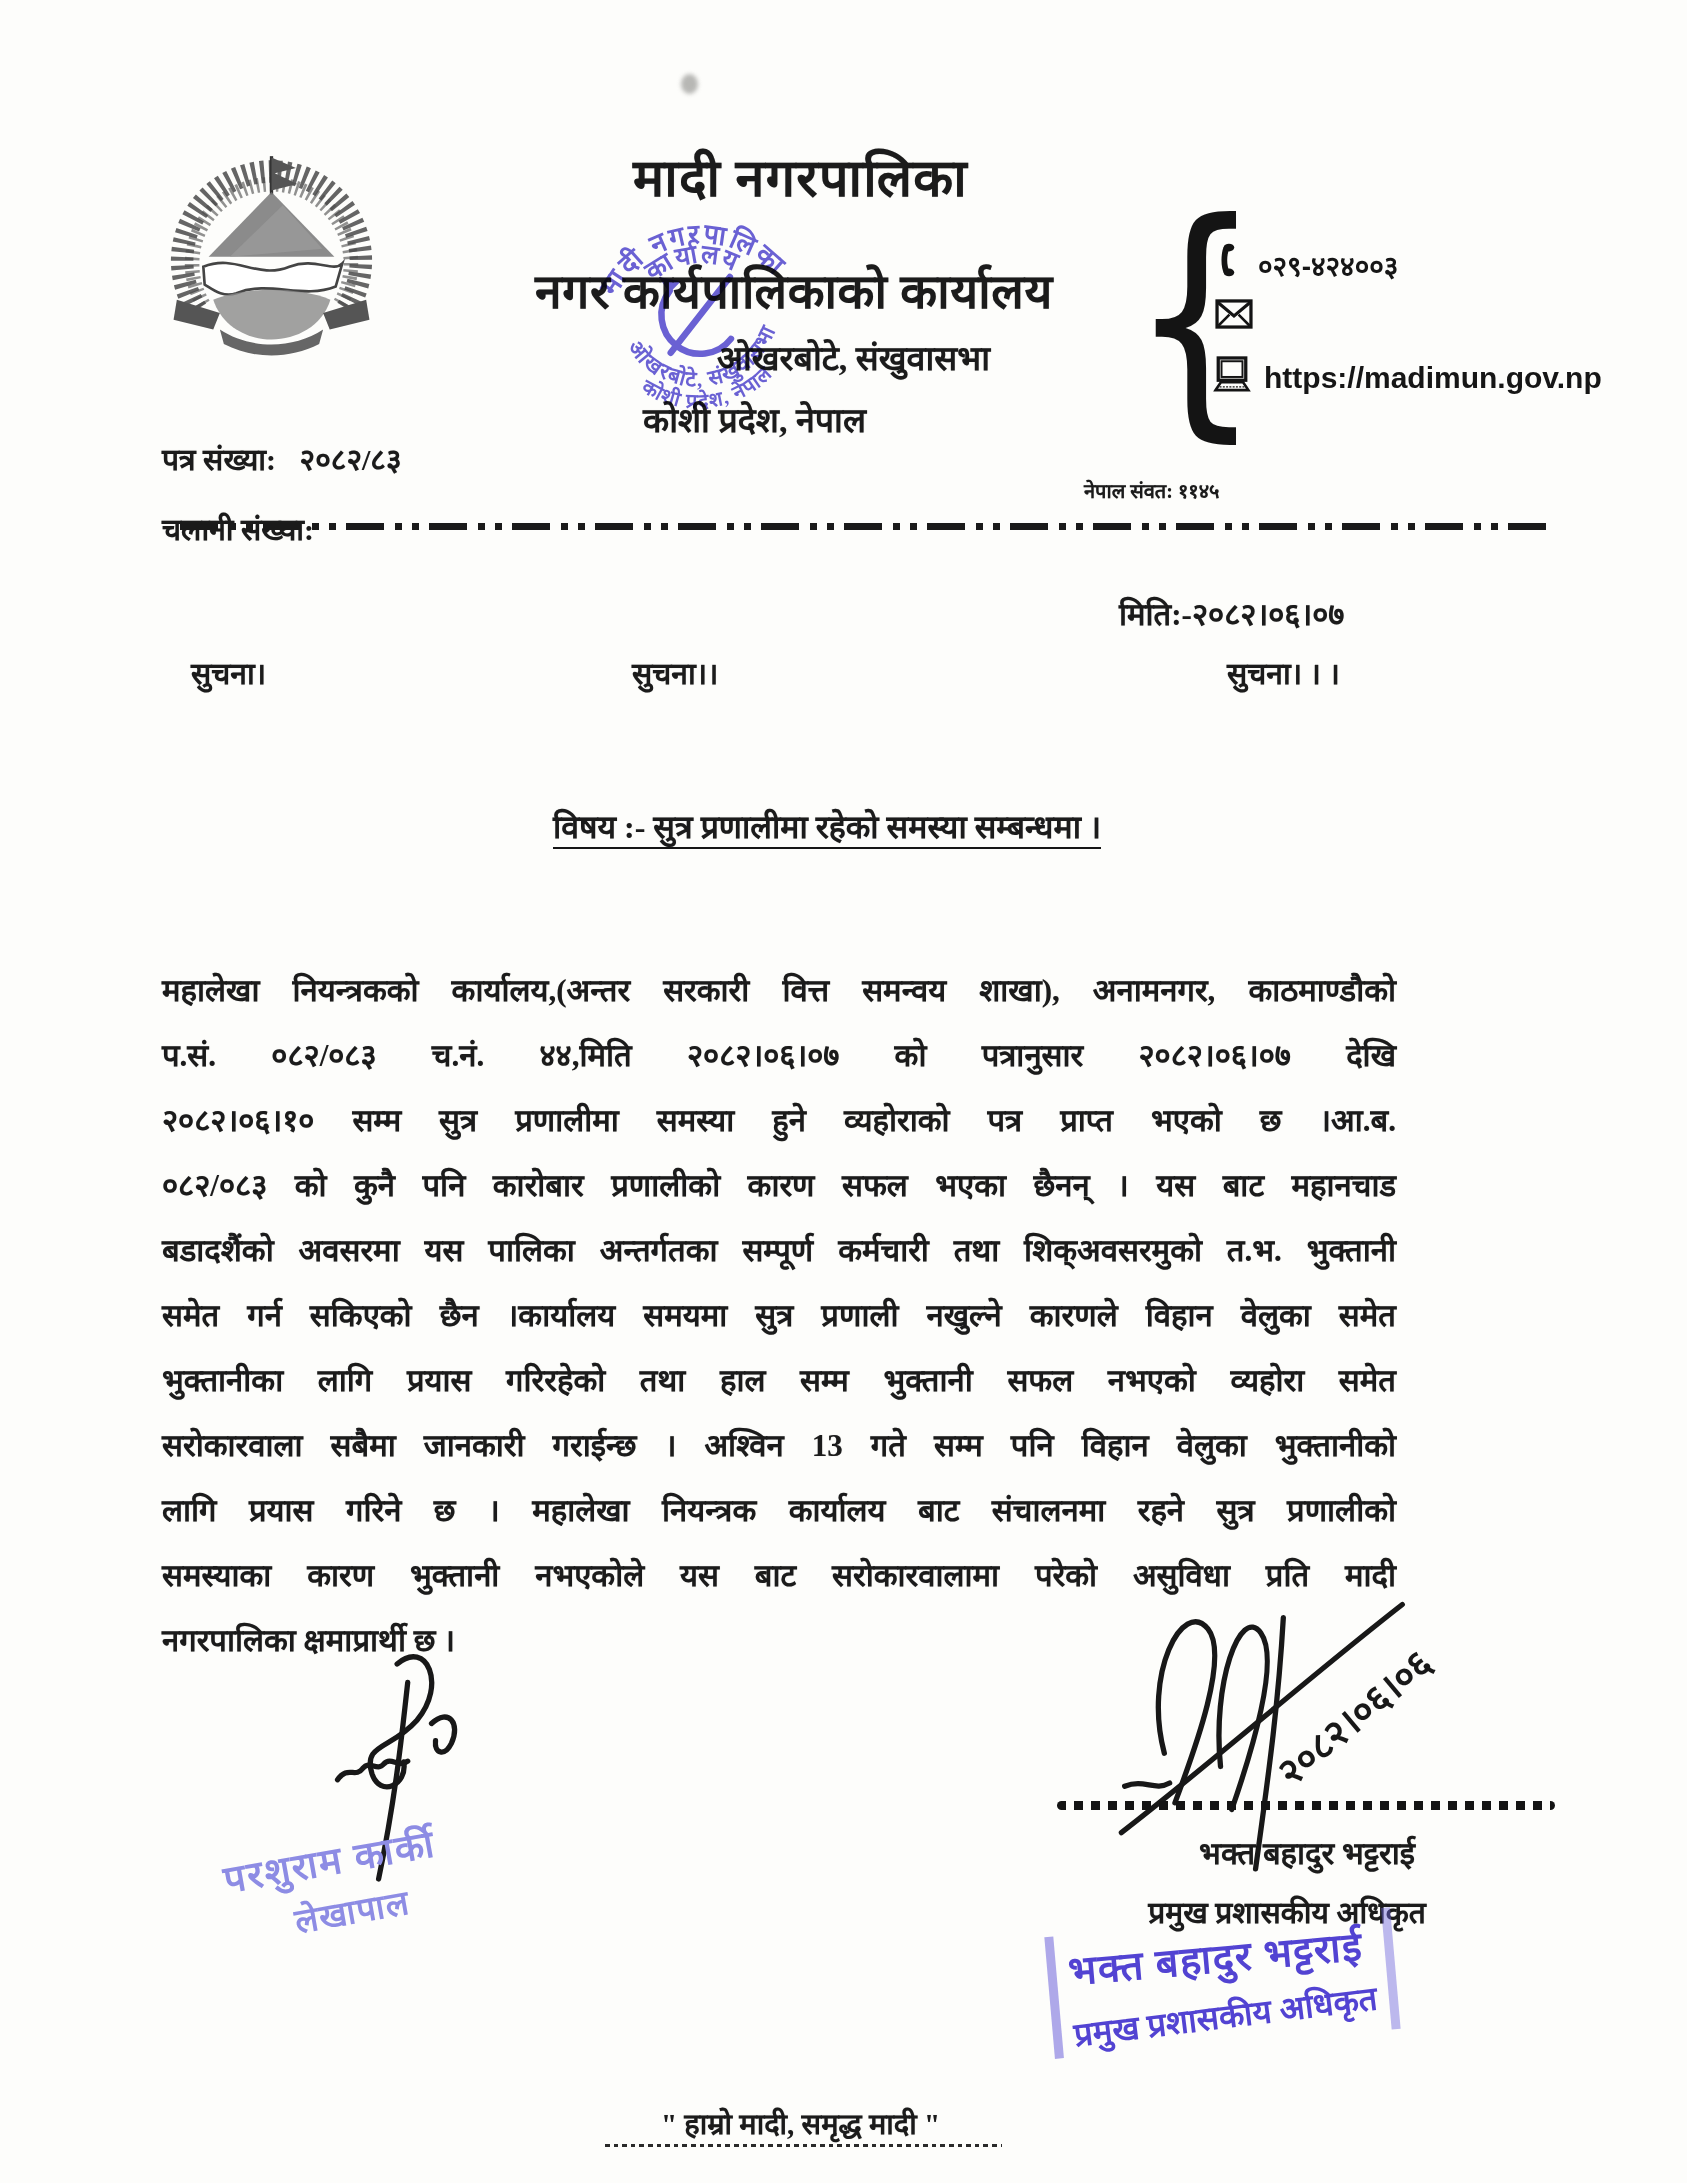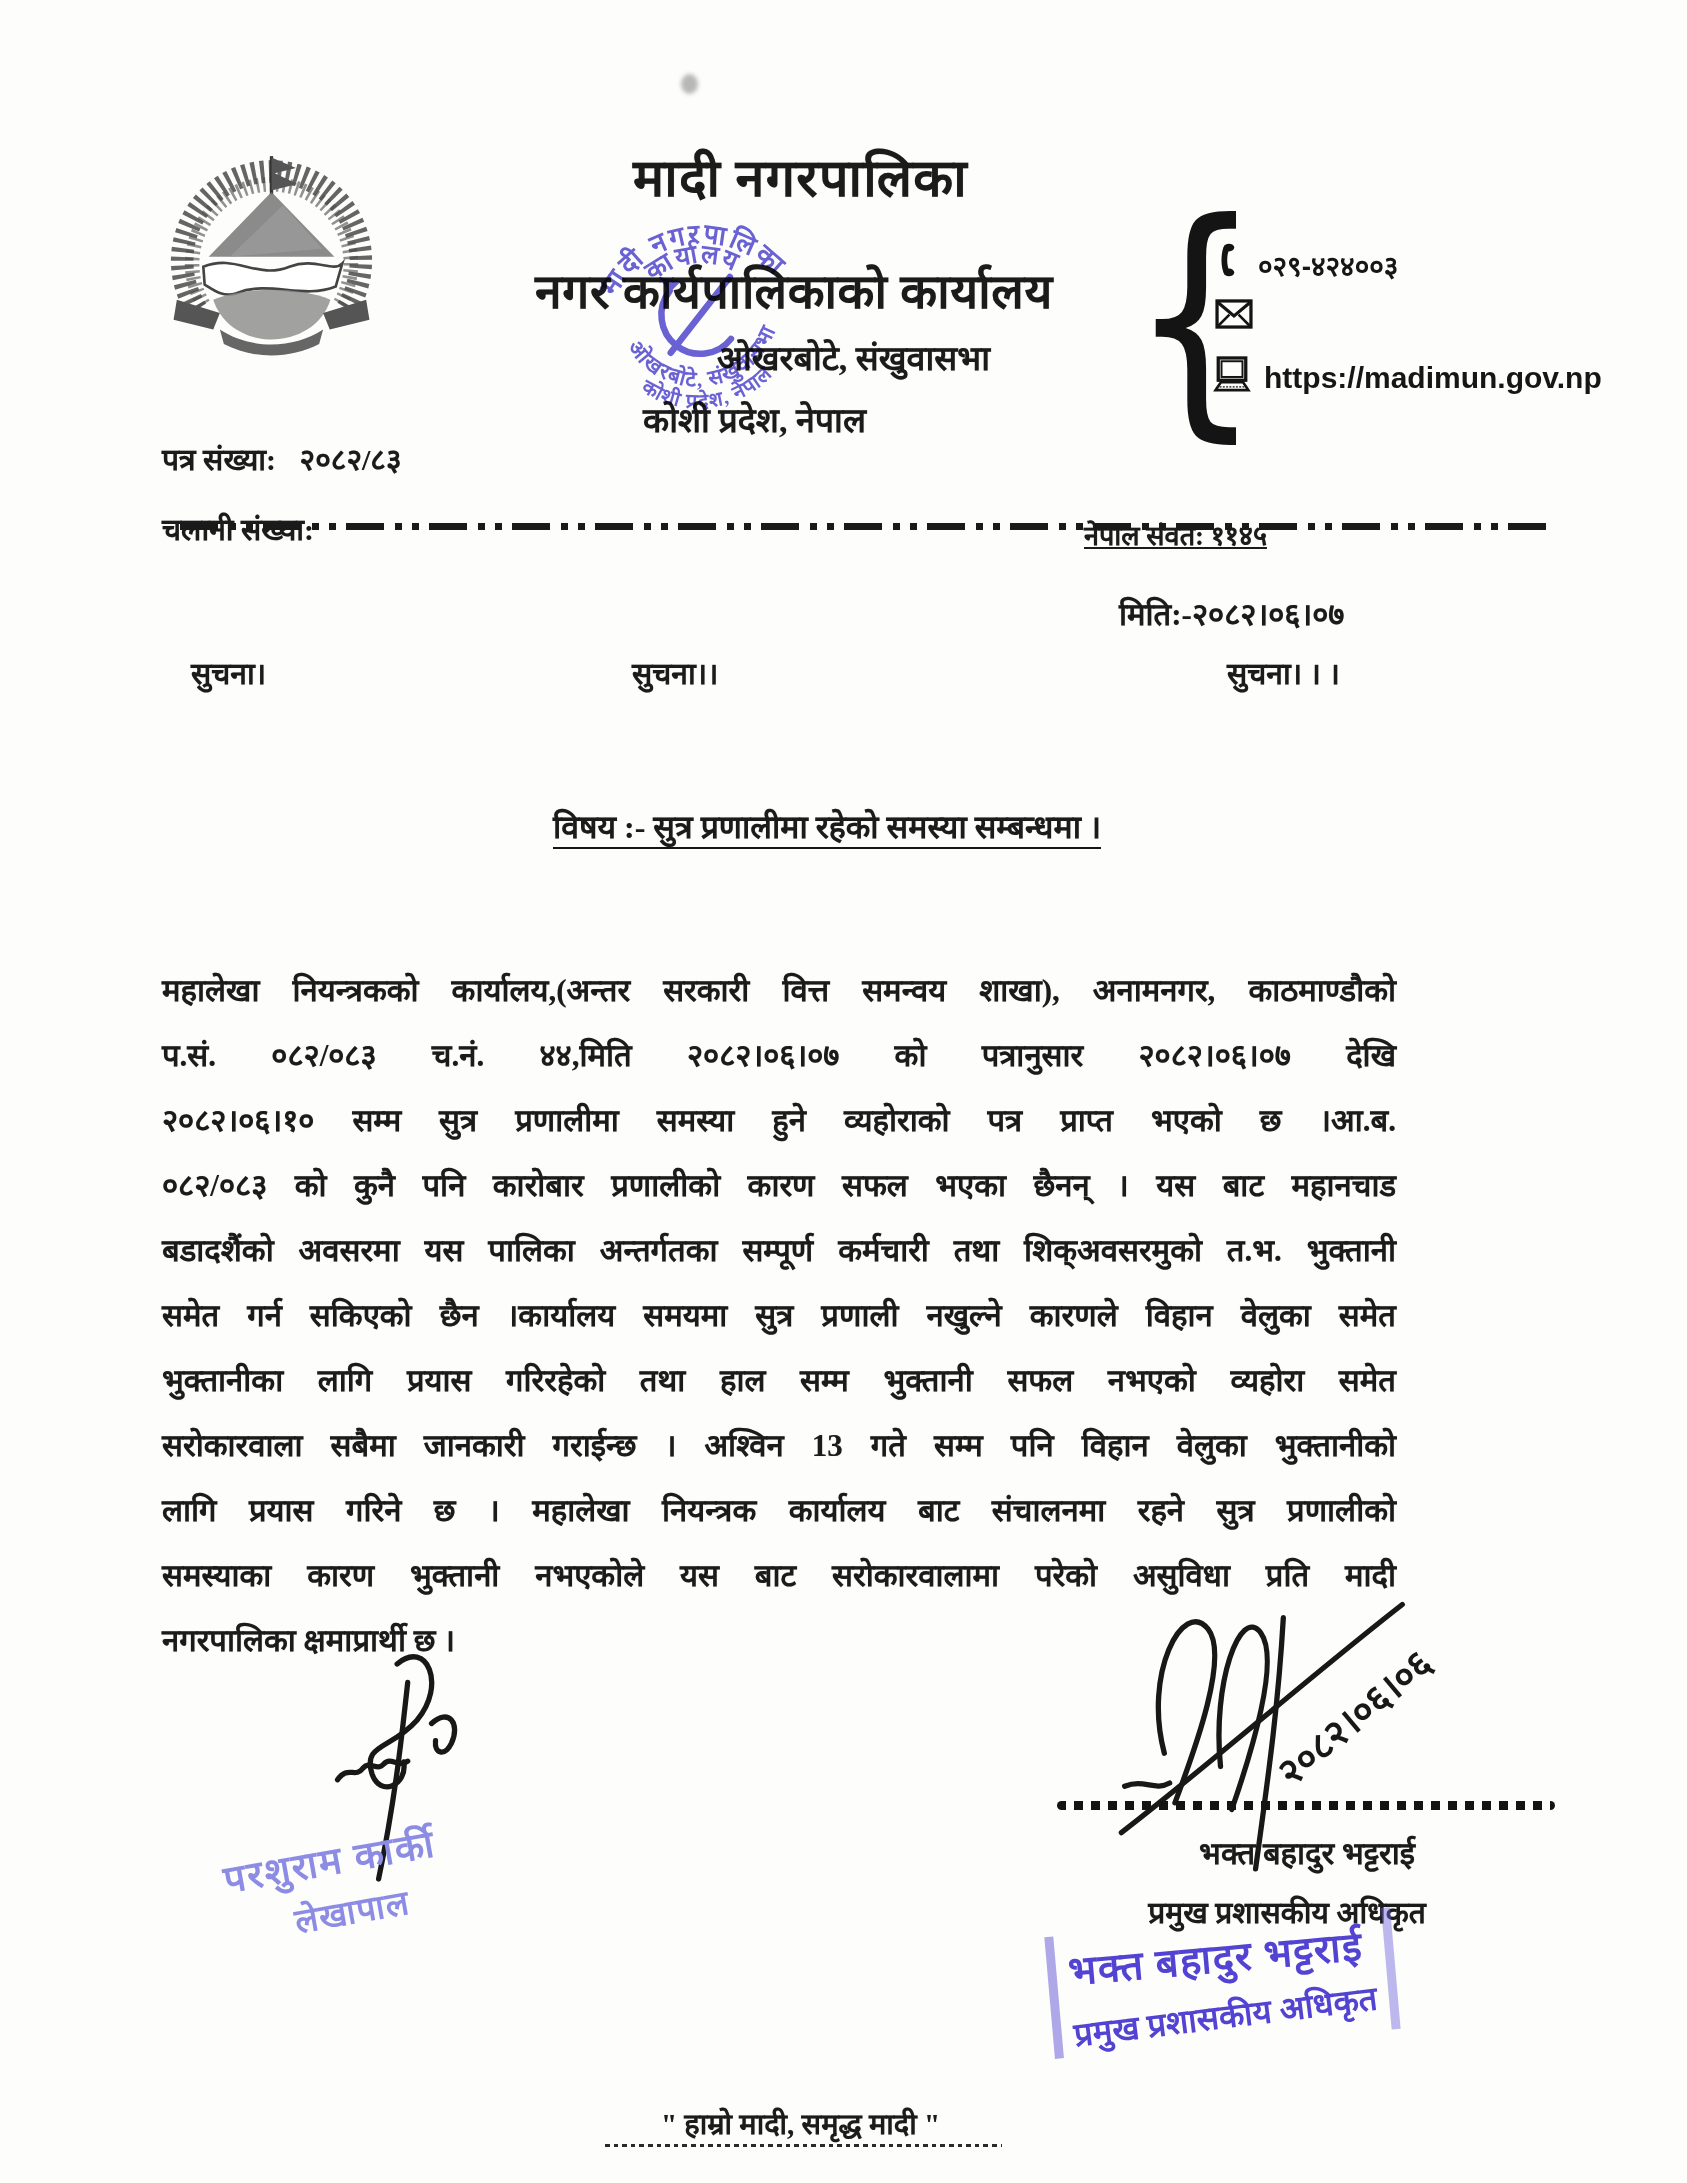--- a/index.html
+++ b/index.html
@@ -164,21 +164,21 @@
       <path d="M10,47 L48,47" stroke="#141414" stroke-width="2" stroke-dasharray="3 2"></path>
     </svg>
   </div>
   <div class="abs contact-text" style="left:1264px;top:361px;font-size:30px;">https://madimun.gov.np</div>
 
   <div class="abs meta ink" style="left:162px;top:405px;">
     <span>पत्र संख्या:</span>
     <span style="margin-left:16px;">२०८२/८३</span>
   </div>
   <div class="abs meta ink" style="left:162px;top:475px;">चलानी संख्या:</div>
-  <div class="abs meta ink" style="left:1084px;top:483px;font-size:27px;text-decoration:underline;">नेपाल संवत: ११४५</div>
+  <div class="abs meta ink" style="left:1084px;top:444px;font-size:20px;">नेपाल संवत: ११४५</div>
 
   <div class="abs sep" style="left:180px;top:523px;width:1375px;"></div>
 
   <div class="abs meta ink" style="left:1119px;top:559px;font-size:31px;">मिति:-२०८२।०६।०७</div>
 
   <div class="abs notice ink" style="left:191px;top:652px;">सुचना।</div>
   <div class="abs notice ink" style="left:632px;top:652px;">सुचना।।</div>
   <div class="abs notice ink" style="left:1227px;top:652px;">सुचना। । ।</div>
 
   <div class="abs center" style="left:331px;top:804px;width:992px;">

